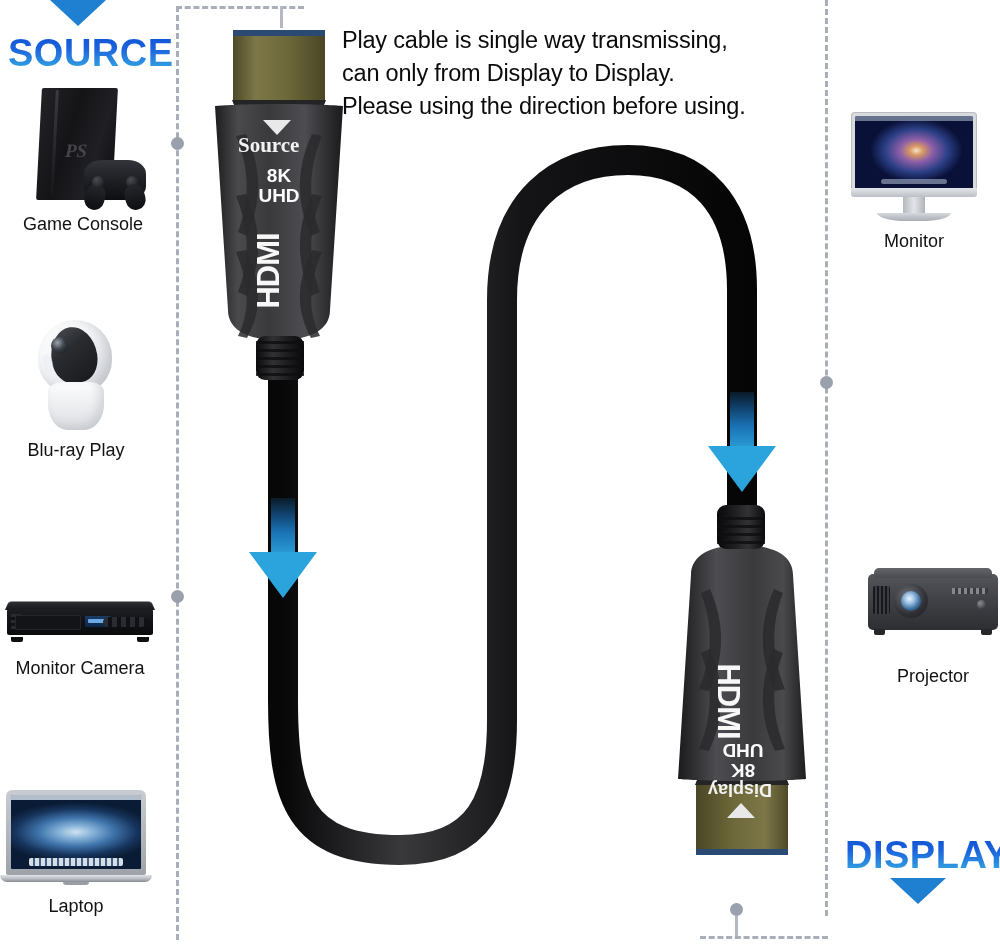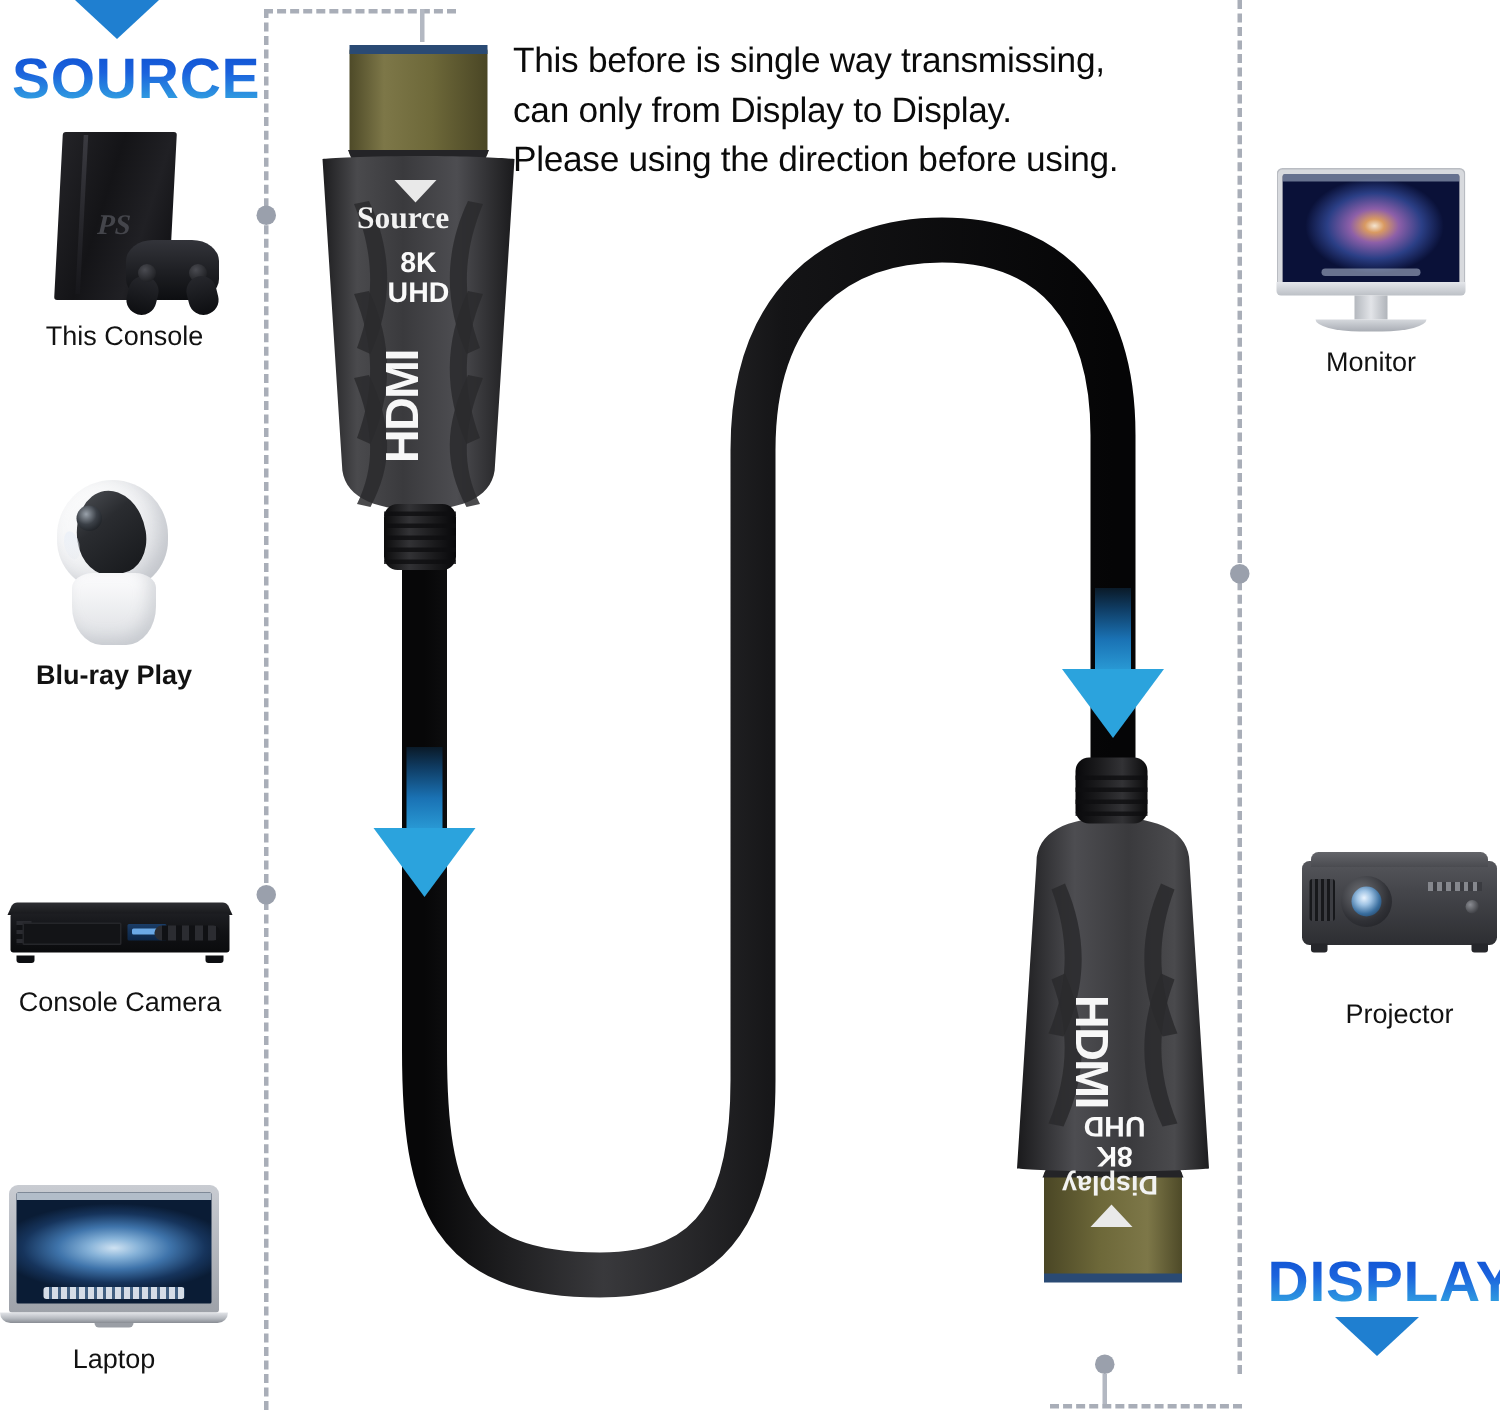--- a/index.html
+++ b/index.html
@@ -418,24 +418,24 @@
     <div class="art" style="width:105px; height:120px;">
       <div class="ps-console">
         <div class="ps-slab"></div>
         <div class="ps-logo">PS</div>
         <div class="ps-pad">
           <div class="ps-stick" style="left:8px;"></div>
           <div class="ps-stick" style="right:8px;"></div>
         </div>
       </div>
     </div>
-    <div class="cap">This Console</div>
-  </div>
-
-  <div class="device" style="left:0px; top:320px; width:152px;font-weight:bold;">
+    <div class="cap">Game Console</div>
+  </div>
+
+  <div class="device" style="left:0px; top:320px; width:152px;">
     <div class="art" style="width:92px; height:114px;">
       <div class="cam-body">
         <div class="cam-head">
           <div class="cam-visor"></div>
           <div class="cam-lens"></div>
           <div class="cam-gleam"></div>
         </div>
         <div class="cam-base"></div>
       </div>
     </div>
@@ -449,41 +449,41 @@
         <div class="bd-face">
           <div class="bd-side"></div>
           <div class="bd-tray"></div>
           <div class="bd-disp"></div>
           <div class="bd-btns"></div>
         </div>
         <div class="bd-feet" style="left:6px;"></div>
         <div class="bd-feet" style="right:6px;"></div>
       </div>
     </div>
-    <div class="cap" style="margin-top:14px;">Console Camera</div>
+    <div class="cap" style="margin-top:14px;">Monitor Camera</div>
   </div>
 
   <div class="device" style="left:0px; top:790px; width:152px;">
     <div class="art" style="width:152px; height:100px;">
       <div class="mbp">
         <div class="mbp-lid">
           <div class="mbp-screen">
             <div class="mbp-menubar"></div>
             <div class="mbp-dock"></div>
           </div>
         </div>
         <div class="mbp-base"></div>
         <div class="mbp-notch"></div>
       </div>
     </div>
     <div class="cap">Laptop</div>
   </div>
 
   <div id="instructions">
-    <div>This before is single way transmissing,</div>
+    <div>Play cable is single way transmissing,</div>
     <div>can only from Display to Display.</div>
     <div>Please using the direction before using.</div>
   </div>
 
   <svg id="cable-layer" viewBox="0 0 1000 946" xmlns="http://www.w3.org/2000/svg">
     <defs>
       <linearGradient id="cableShade" x1="0" y1="0" x2="1" y2="0">
         <stop offset="0%" stop-color="#070708"></stop>
         <stop offset="26%" stop-color="#39393c"></stop>
         <stop offset="52%" stop-color="#141416"></stop>

